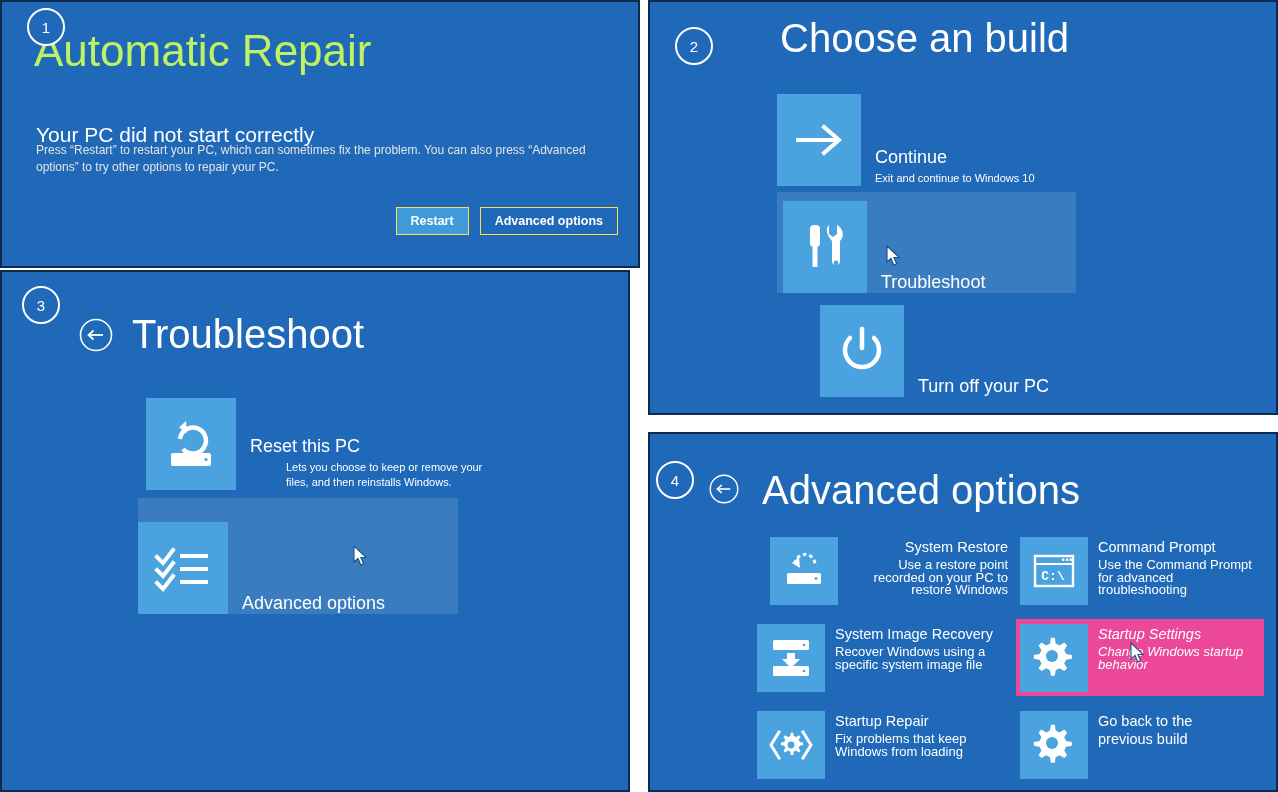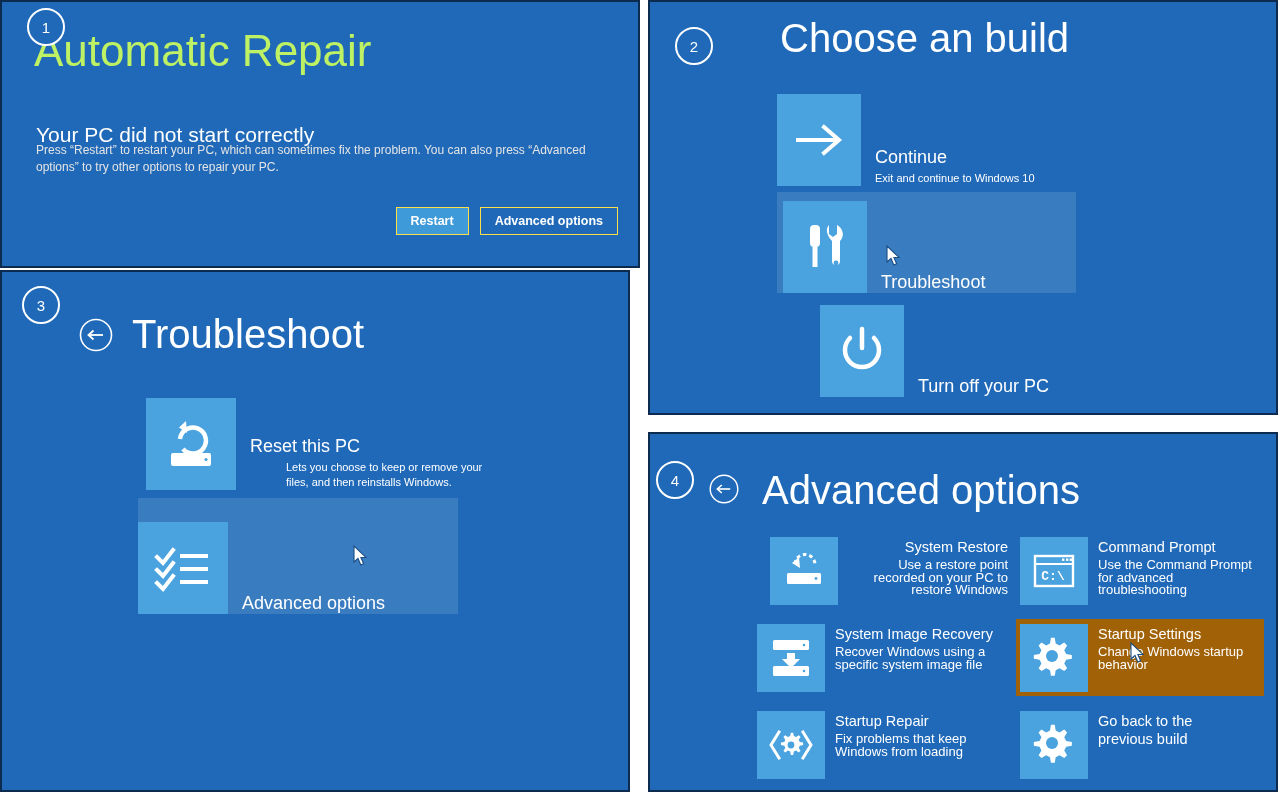--- a/index.html
+++ b/index.html
@@ -153,21 +153,21 @@
   .p3-tile { width: 90px; height: 92px; }
   .p3-text { margin-left: 14px; }
 
   
   .p4-item {
     position: absolute;
     display: flex;
     align-items: flex-start;
     cursor: pointer;
   }
-  .p4-item.highlighted { background: #a16207; }
+  .p4-item.highlighted { background: #ec4899; font-style: italic; }
   .p4-tile {
     width: 68px;
     height: 68px;
     background: #4aa3df;
     flex: 0 0 68px;
     display: flex;
     align-items: center;
     justify-content: center;
   }
   .p4-text { margin-left: 10px; padding-top: 1px; width: 160px; }

